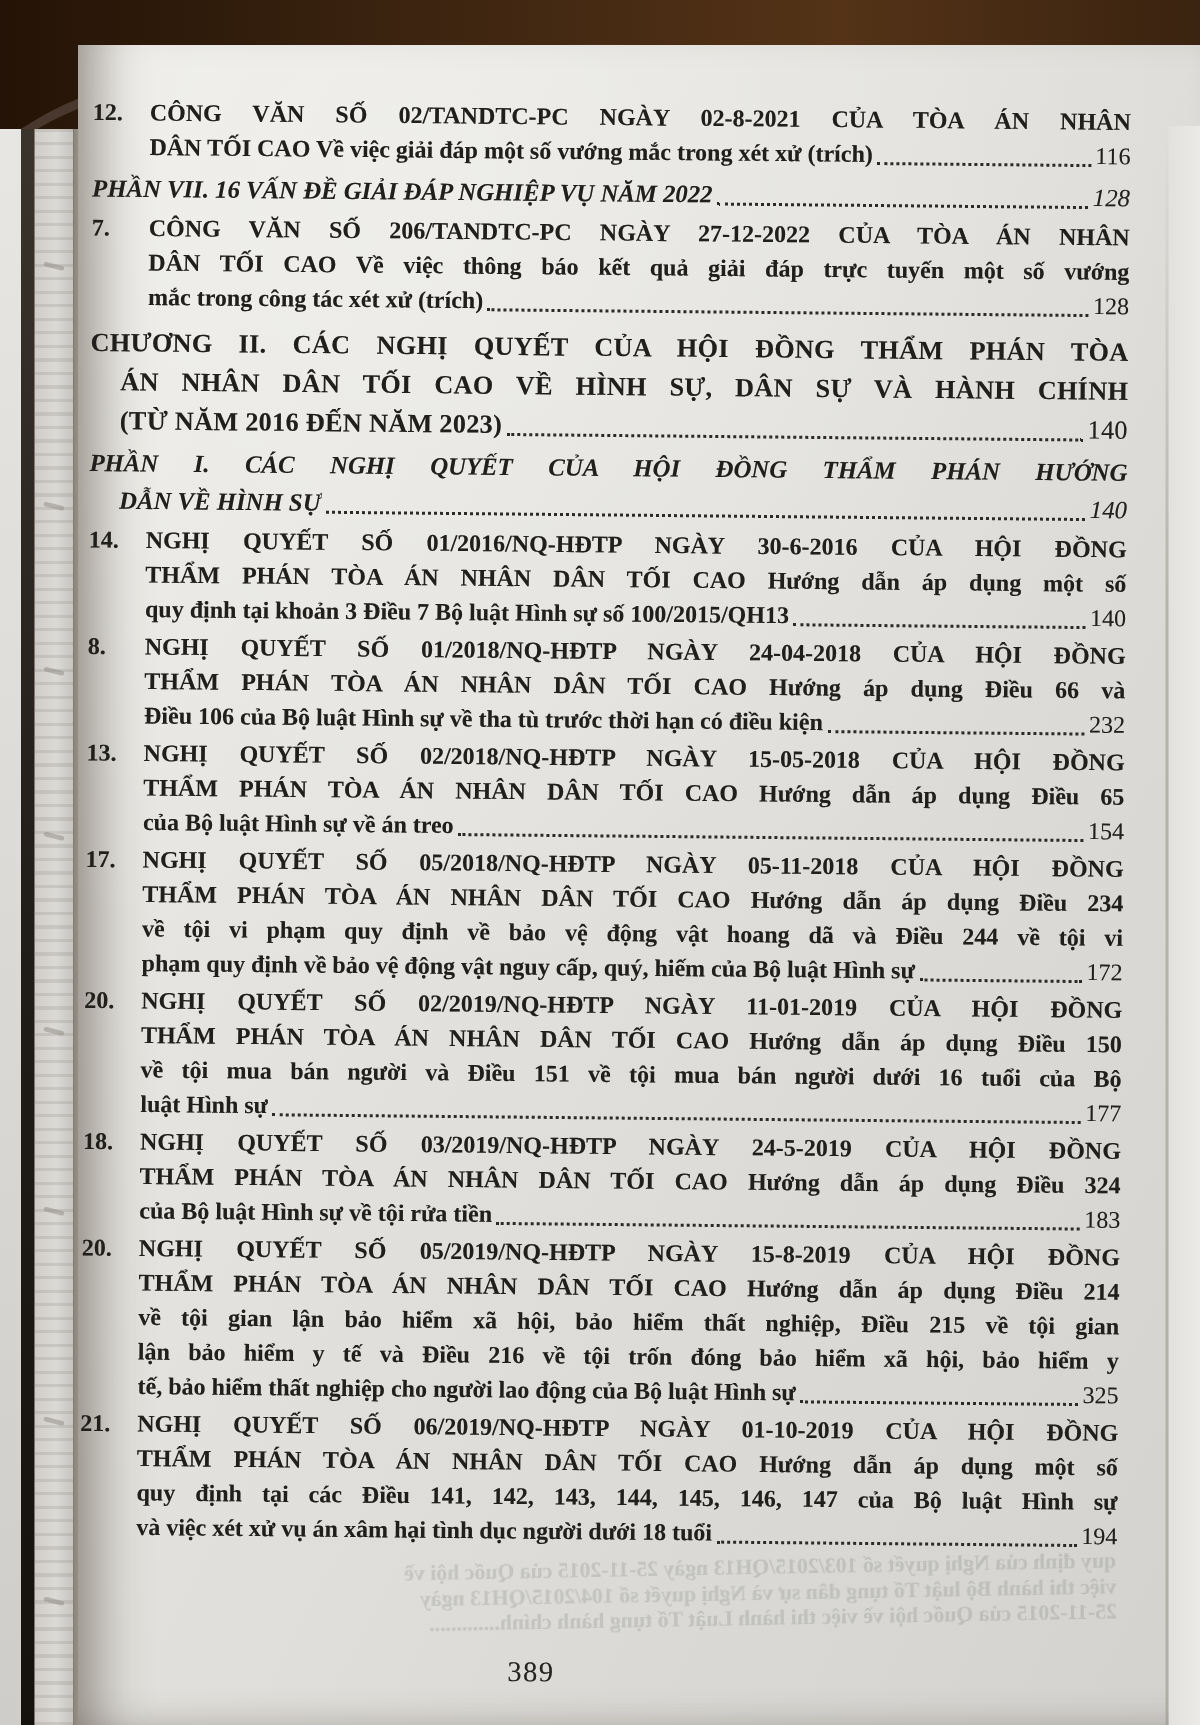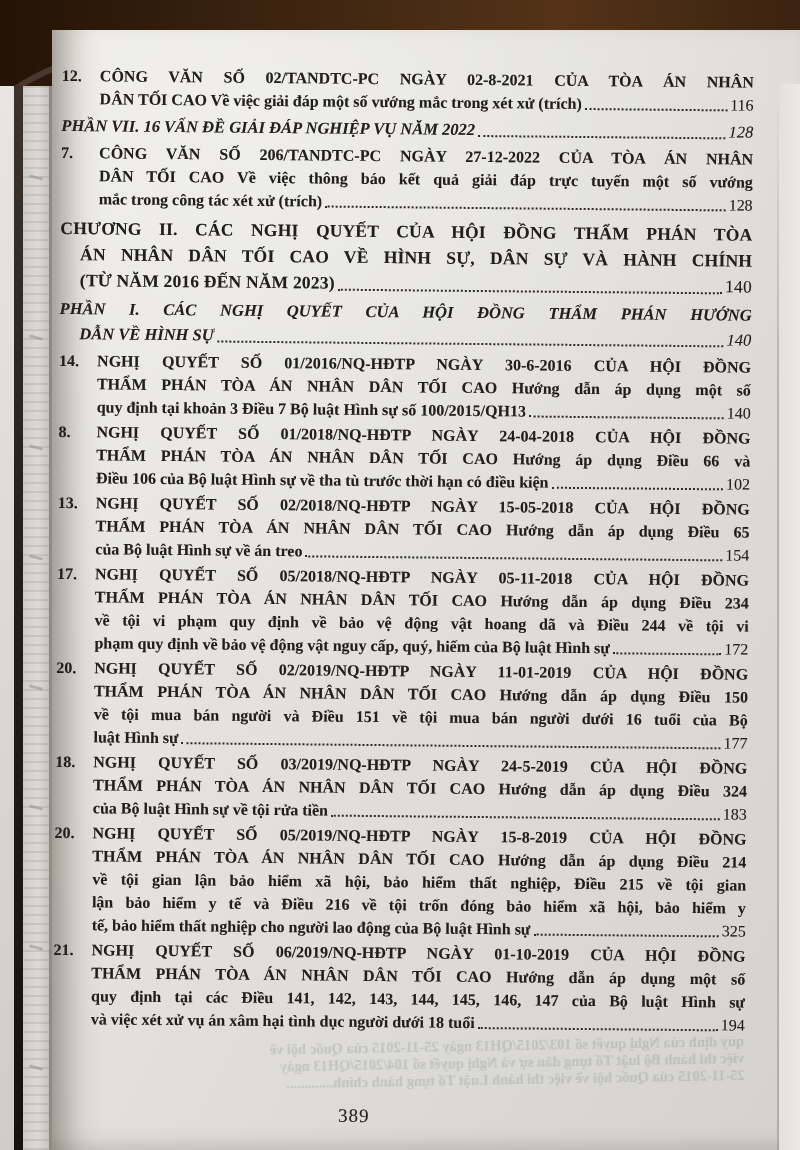--- a/index.html
+++ b/index.html
@@ -159,21 +159,21 @@
         </div>
       </div>
       <div class="toc-entry item">
         <div class="entry-number">8.</div>
         <div class="entry-lines">
           <div class="line first">NGHỊ QUYẾT SỐ 01/2018/NQ-HĐTP NGÀY 24-04-2018 CỦA HỘI ĐỒNG</div>
           <div class="line">THẨM PHÁN TÒA ÁN NHÂN DÂN TỐI CAO Hướng áp dụng Điều 66 và</div>
           <div class="lastline">
             <span class="t">Điều 106 của Bộ luật Hình sự về tha tù trước thời hạn có điều kiện</span>
             <span class="dot-leader"></span>
-            <span class="entry-page">102</span>
+            <span class="entry-page">232</span>
           </div>
         </div>
       </div>
       <div class="toc-entry item">
         <div class="entry-number">13.</div>
         <div class="entry-lines">
           <div class="line first">NGHỊ QUYẾT SỐ 02/2018/NQ-HĐTP NGÀY 15-05-2018 CỦA HỘI ĐỒNG</div>
           <div class="line">THẨM PHÁN TÒA ÁN NHÂN DÂN TỐI CAO Hướng dẫn áp dụng Điều 65</div>
           <div class="lastline">
             <span class="t">của Bộ luật Hình sự về án treo</span>

